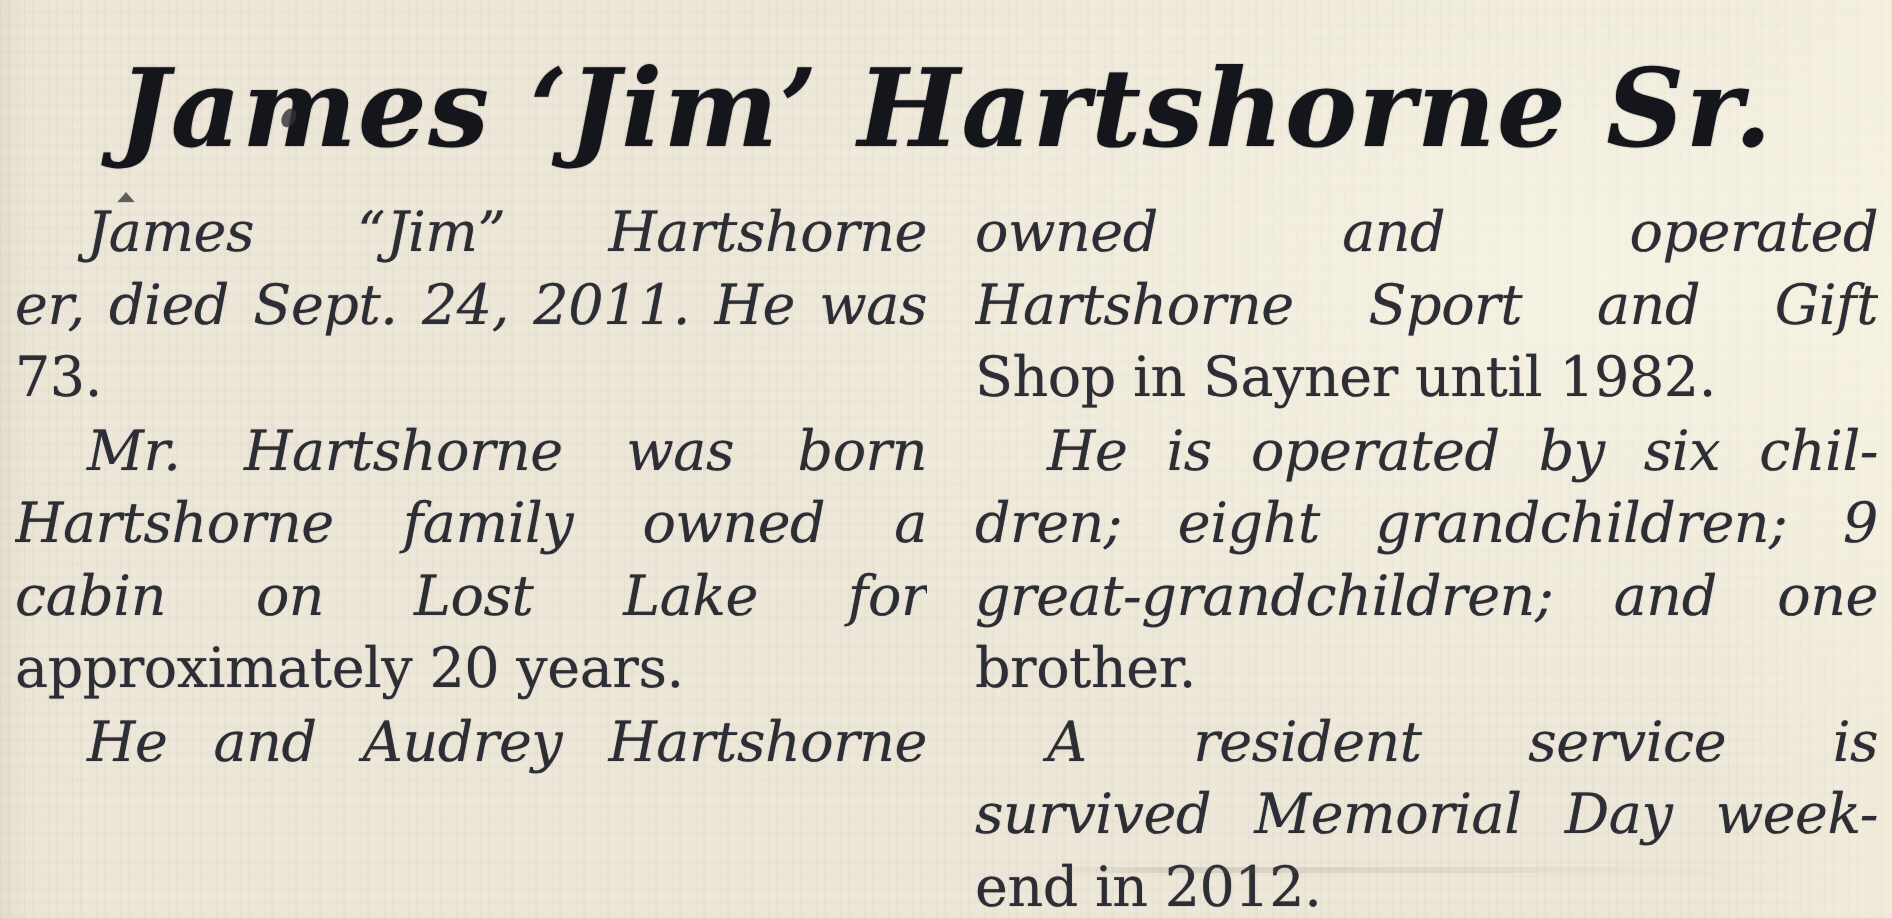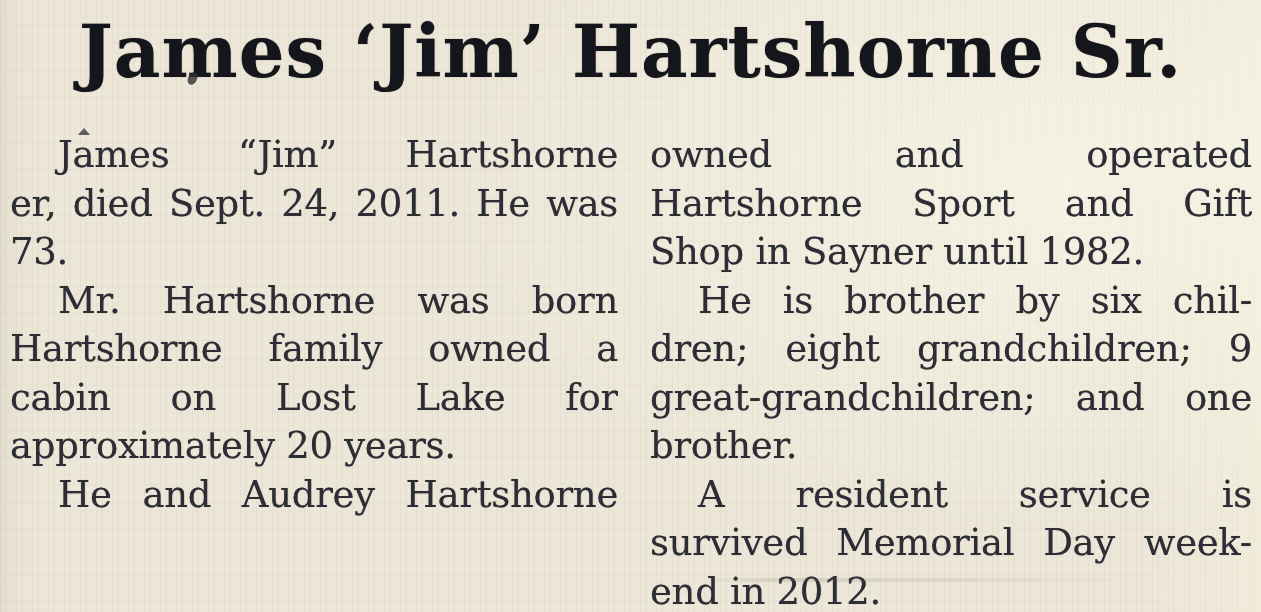--- a/index.html
+++ b/index.html
@@ -27,27 +27,28 @@
         rgba(125,115,92,0.035) 5px, rgba(125,115,92,0.035) 7px,
         rgba(255,255,245,0.05) 7px, rgba(255,255,245,0.05) 11px,
         rgba(0,0,0,0) 11px, rgba(0,0,0,0) 16px),
       repeating-linear-gradient(0deg,
         rgba(120,110,88,0.02) 0px, rgba(120,110,88,0.02) 3px,
         rgba(0,0,0,0) 3px, rgba(0,0,0,0) 9px),
       #ece7d8;
   }
   .headline {
     position: absolute;
-    top: 4px;
+    top: 24px;
     left: 0;
     width: 1261px;
     text-align: center;
     font-size: 72px;
     line-height: 96px;
     font-weight: bold;
+    font-style: italic;
     color: #15151c;
     letter-spacing: 1px;
     text-shadow: 0 0 1px rgba(21,21,28,0.55);
     white-space: nowrap;
   }
   .col {
     position: absolute;
     top: 131px;
     font-size: 37px;
     color: #2d2d35;
@@ -59,20 +60,21 @@
   .col-right { left: 650px; width: 602px; }
   .ln {
     height: 48.5px;
     line-height: 48.5px;
     white-space: nowrap;
   }
   .ln.justify {
     text-align: justify;
     text-align-last: justify;
     white-space: normal;
+    font-style: italic;
   }
   .ln.indent { text-indent: 48px; }
   .artifact {
     position: absolute;
     pointer-events: none;
   }
   .speck-1 {
     top: 72px; left: 188px; width: 9px; height: 13px;
     border-radius: 60% 40% 55% 45%;
     background: rgba(50,48,52,0.8);
@@ -104,21 +106,21 @@
     <div class="ln justify">Hartshorne family owned a</div>
     <div class="ln justify">cabin on Lost Lake for</div>
     <div class="ln">approximately 20 years.</div>
     <div class="ln indent justify">He and Audrey Hartshorne</div>
   </div>
 
   <div class="col col-right">
     <div class="ln justify">owned and operated</div>
     <div class="ln justify">Hartshorne Sport and Gift</div>
     <div class="ln">Shop in Sayner until 1982.</div>
-    <div class="ln indent justify">He is brother by six chil-</div>
+    <div class="ln indent justify">He is operated by six chil-</div>
     <div class="ln justify">dren; eight grandchildren; 9</div>
     <div class="ln justify">great-grandchildren; and one</div>
     <div class="ln">brother.</div>
     <div class="ln indent justify">A resident service is</div>
     <div class="ln justify">survived Memorial Day week-</div>
     <div class="ln">end in 2012.</div>
   </div>
 
   <div class="artifact speck-1"></div>
   <div class="artifact speck-2"></div>

